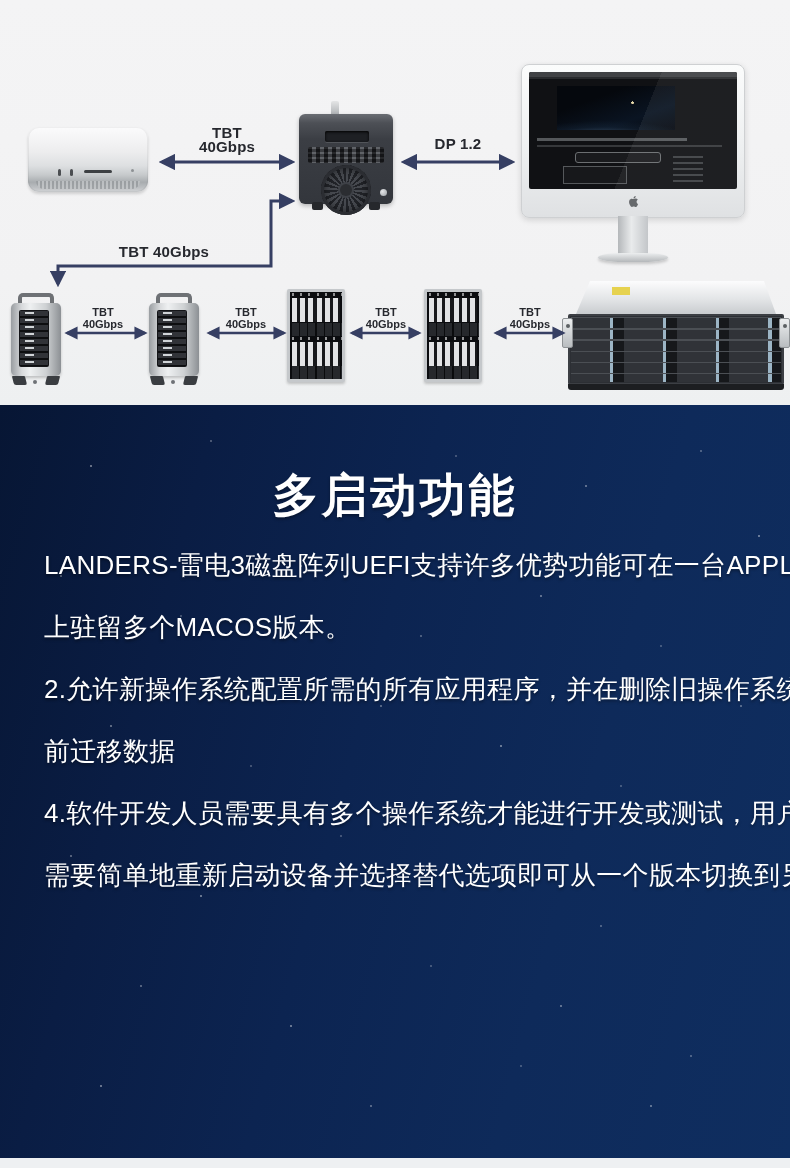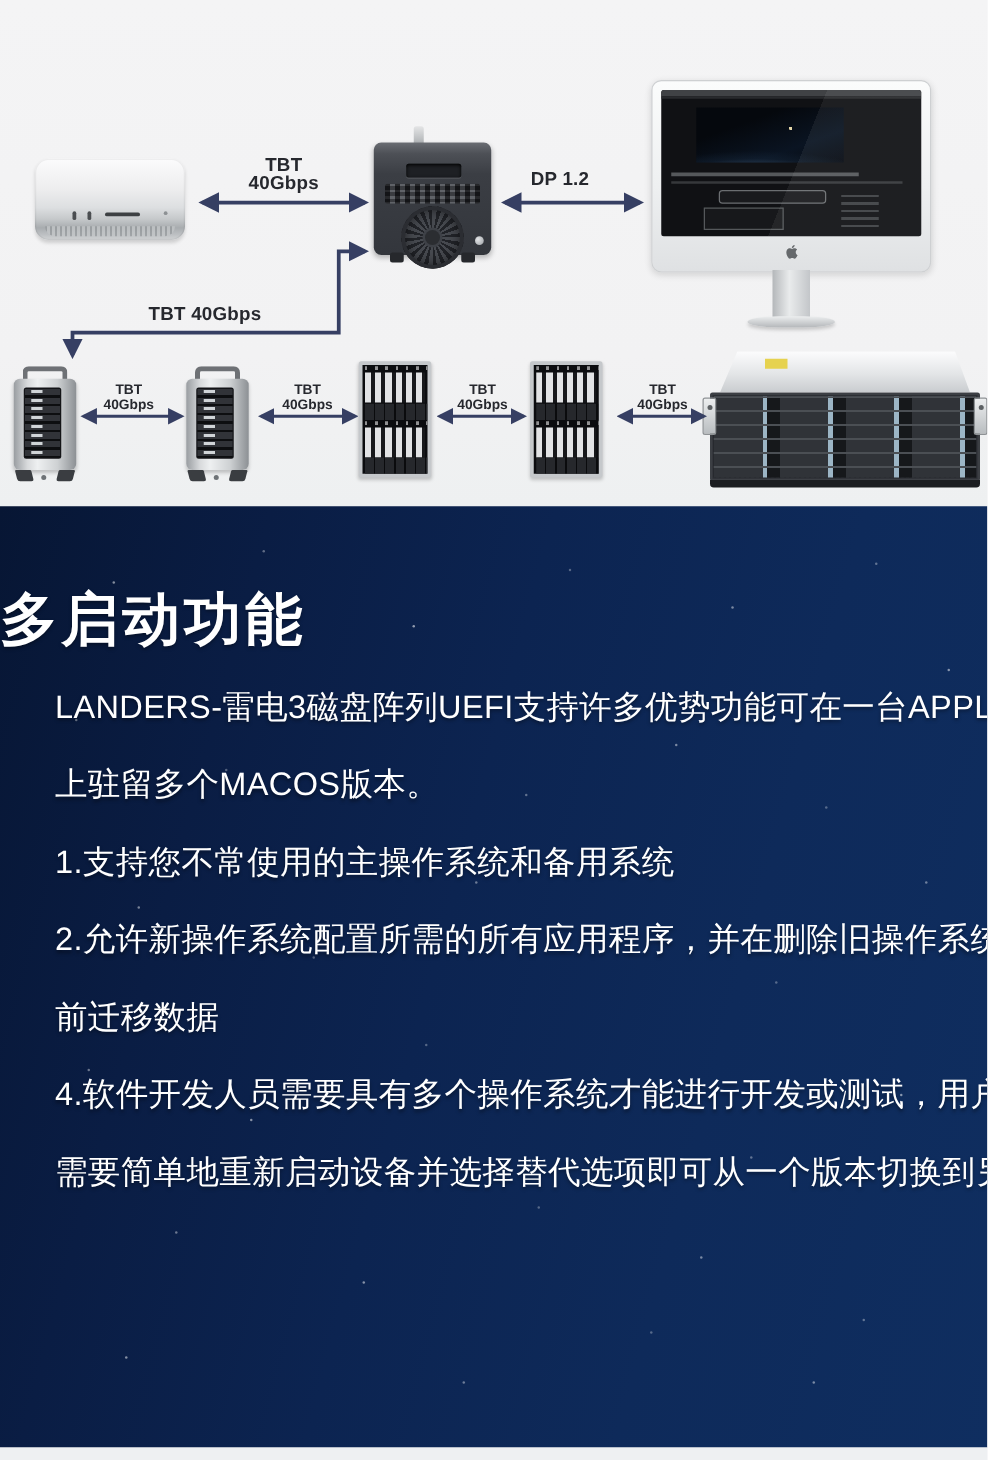--- a/index.html
+++ b/index.html
@@ -116,21 +116,21 @@
       758px 130px 0 0 rgba(255,255,255,.5),60px 170px 0 0 rgba(255,255,255,.4),180px 210px 0 0 rgba(255,255,255,.3),
       300px 160px 0 0 rgba(255,255,255,.5),420px 230px 0 0 rgba(255,255,255,.35),540px 190px 0 0 rgba(255,255,255,.45),
       660px 240px 0 0 rgba(255,255,255,.3),740px 300px 0 0 rgba(255,255,255,.4),110px 320px 0 0 rgba(255,255,255,.45),
       250px 360px 0 0 rgba(255,255,255,.3),380px 300px 0 0 rgba(255,255,255,.4),500px 340px 0 0 rgba(255,255,255,.5),
       620px 380px 0 0 rgba(255,255,255,.3),70px 450px 0 0 rgba(255,255,255,.4),200px 490px 0 0 rgba(255,255,255,.5),
       340px 430px 0 0 rgba(255,255,255,.3),470px 470px 0 0 rgba(255,255,255,.45),600px 520px 0 0 rgba(255,255,255,.35),
       720px 470px 0 0 rgba(255,255,255,.5),140px 580px 0 0 rgba(255,255,255,.4),290px 620px 0 0 rgba(255,255,255,.5),
       430px 560px 0 0 rgba(255,255,255,.3),560px 600px 0 0 rgba(255,255,255,.45),690px 650px 0 0 rgba(255,255,255,.35),
       100px 680px 0 0 rgba(255,255,255,.5),370px 700px 0 0 rgba(255,255,255,.4),520px 660px 0 0 rgba(255,255,255,.3),
       650px 700px 0 0 rgba(255,255,255,.45);}
-  .feature-title{position:absolute;left:0;top:62px;width:100%;text-align:left;color:#ffffff;
+  .feature-title{position:absolute;left:0;top:62px;width:100%;text-align:center;color:#ffffff;
     font-size:46px;line-height:56px;font-weight:bold;letter-spacing:3px;text-shadow:0 2px 3px rgba(0,0,0,.35);}
   .feature-lines{position:absolute;left:44px;top:129px;right:30px;}
   .fline{height:62px;line-height:62px;color:#ffffff;font-size:26px;font-weight:500;letter-spacing:.3px;
     white-space:nowrap;text-shadow:0 2px 3px rgba(0,0,0,.4);}
 
   
   .footer-strip{position:absolute;left:0;top:1158px;width:790px;height:10px;background:#eef0f2;}
 </style>
 </head>
 <body>
@@ -231,21 +231,21 @@
       <path d="M67,333 L145,333" stroke="#363f63" stroke-width="2.4" fill="none" marker-start="url(#ah)" marker-end="url(#ah)"></path>
       <path d="M209,333 L284,333" stroke="#363f63" stroke-width="2.4" fill="none" marker-start="url(#ah)" marker-end="url(#ah)"></path>
       <path d="M352,333 L419,333" stroke="#363f63" stroke-width="2.4" fill="none" marker-start="url(#ah)" marker-end="url(#ah)"></path>
       <path d="M496,333 L563,333" stroke="#363f63" stroke-width="2.4" fill="none" marker-start="url(#ah)" marker-end="url(#ah)"></path>
     </svg>
 
     <div class="dlabel big" style="left:227px;top:126px;">
       <div>TBT</div>
       <div>40Gbps</div>
     </div>
-    <div class="dlabel big" style="left:448px;top:137px;">
+    <div class="dlabel big" style="left:458px;top:137px;">
       <div>DP 1.2</div>
     </div>
     <div class="dlabel big" style="left:164px;top:245px;">
       <div>TBT 40Gbps</div>
     </div>
     <div class="dlabel small" style="left:103px;top:306px;">
       <div>TBT</div>
       <div>40Gbps</div>
     </div>
     <div class="dlabel small" style="left:246px;top:306px;">
@@ -261,21 +261,20 @@
       <div>40Gbps</div>
     </div>
   </div>
 
   <div class="feature">
     <div class="stars"></div>
     <div class="feature-title">多启动功能</div>
     <div class="feature-lines">
       <div class="fline">LANDERS-雷电3磁盘阵列UEFI支持许多优势功能可在一台APPLE机器</div>
       <div class="fline">上驻留多个MACOS版本。</div>
-      <div class="fline">1.支持您不常使用的主操作系统和备用系统</div>
       <div class="fline">2.允许新操作系统配置所需的所有应用程序，并在删除旧操作系统之</div>
       <div class="fline">前迁移数据</div>
       <div class="fline">4.软件开发人员需要具有多个操作系统才能进行开发或测试，用户只</div>
       <div class="fline">需要简单地重新启动设备并选择替代选项即可从一个版本切换到另一</div>
     </div>
   </div>
 
   <div class="footer-strip"></div>
 </div>
 

